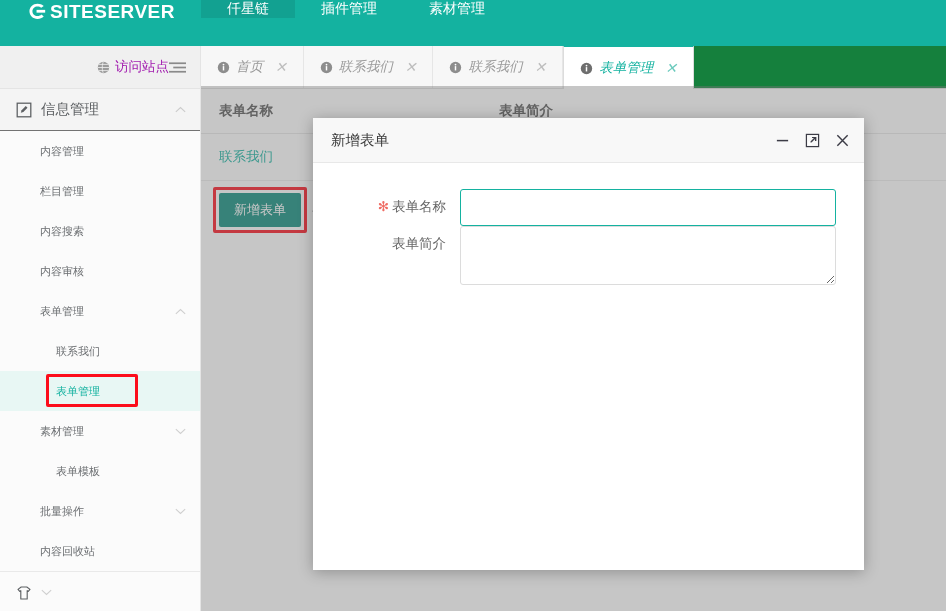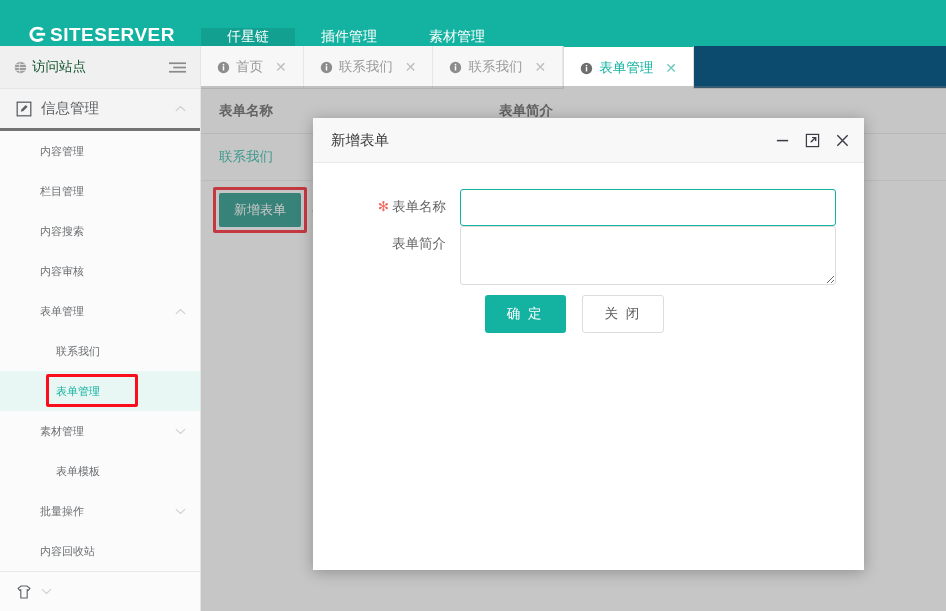--- a/index.html
+++ b/index.html
@@ -7,21 +7,21 @@
     width: 946px; height: 611px;
     font-family: "Liberation Sans", sans-serif;
     overflow: hidden;
     background: #fff;
   }
   #app { position: relative; width: 946px; height: 611px; overflow: hidden; background:#fff; }
 
   
   .topbar {
     position: absolute; left:0; top:0; width:946px; height:46px;
-    background: #14b2a0; display:flex; align-items:flex-end;
+    background: #14b2a0; display:flex; align-items:flex-start;
   }
   .logo-zone {
     width: 201px; display:flex; align-items:center; justify-content:center;
     color:#fff; letter-spacing:.5px;
   }
   .logo-text { font-size:19px; font-weight:bold; white-space:nowrap; display:flex; align-items:center;}
   .topnav { display:flex; align-items:stretch; }
   .topnav-item {
     padding: 0 26px; display:flex; align-items:center; justify-content:center;
     color:#ffffff; font-size:14px; white-space:nowrap; cursor:pointer;
@@ -31,31 +31,31 @@
   
   .sidebar {
     position:absolute; left:0; top:46px; width:201px; height:565px;
     background:#fbfbfb; border-right:1px solid #e4e4e4; overflow:hidden;
   }
   .visit-site {
     height:43px; background:#f0f0f0; border-bottom:1px solid #e4e4e4;
     display:flex; align-items:center; position:relative;
   }
   .visit-site .vs-label {
-    flex:1; text-align:center; color:#14532d; font-size:13.5px;
-    display:flex; align-items:center; justify-content:flex-start; gap:5px;
+    flex:1; text-align:center; color:#a21caf; font-size:13.5px;
+    display:flex; align-items:center; justify-content:flex-end; gap:5px;
     padding-left:14px;
   }
   .globe-ic { width:13px; height:13px; display:inline-block; flex:none; }
   .ham-ic { width:17px; height:13px; margin-right:14px; display:block; flex:none;}
 
   .sect-head {
     height:42px; display:flex; align-items:center; gap:9px;
     padding:0 14px 0 16px; cursor:pointer; color:#5d6063; font-size:14.5px;
-    border-bottom:3px solid #737373;
+    border-bottom:1px solid #737373;
   }
   .sect-head.expanded { background:#f4f4f4; }
   .sect-head .sh-ic { width:16px; height:16px; flex:none; display:block; }
   .sect-head .sh-label { flex:1; }
   .caret { width:11px; height:7px; flex:none; opacity:.45; }
 
   .sub-item {
     height:40px; display:flex; align-items:center;
     padding-left:40px; padding-right:14px;
     color:#6a6d70; font-size:11px; cursor:pointer; background:#fbfbfb;
@@ -69,22 +69,22 @@
     border:3px solid #fc0d1b; border-radius:2px; pointer-events:none;
   }
   .sidebar-divider { height:1px; background:#e9e9e9; }
 
   
   .main {
     position:absolute; left:201px; top:46px; width:745px; height:565px;
     background:#fff; overflow:hidden;
   }
   .tabstrip {
-    height:43px; background:#0c4a6e; border-bottom:1px solid #dcdcdc;
-    display:flex; align-items:stretch;
+    height:43px; background:#15803d; border-bottom:1px solid #dcdcdc;
+    display:flex; align-items:stretch;font-style:italic;
   }
   .tab {
     display:flex; align-items:center; gap:6px; padding:0 16px;
     font-size:13.5px; color:#9a9a9a; cursor:pointer;
     border-right:1px solid #e6e6e6; background:#f7f7f7; position:relative;
   }
   .tab .info-ic { width:13px; height:13px; flex:none; display:block; }
   .tab .x { font-size:14px; color:#bdbdbd; margin-left:6px; line-height:1;}
   .tab.active {
     background:#fff; color:#14b2a0; border-top:2px solid #14b2a0;
@@ -380,20 +380,16 @@
         <input class="f-input" type="text" autofocus="" placeholder="" style="">
       </div>
 
       <div class="form-row">
         <div class="form-label">
           <span>表单简介</span>
         </div>
         <textarea class="f-textarea" placeholder="" style=""></textarea>
       </div>
 
-      <div class="modal-actions">
-        <button class="btn-ok">确 定</button>
-        <button class="btn-close">关 闭</button>
-      </div>
     </div>
   </div>
 
 </div>
 
 </body></html>

